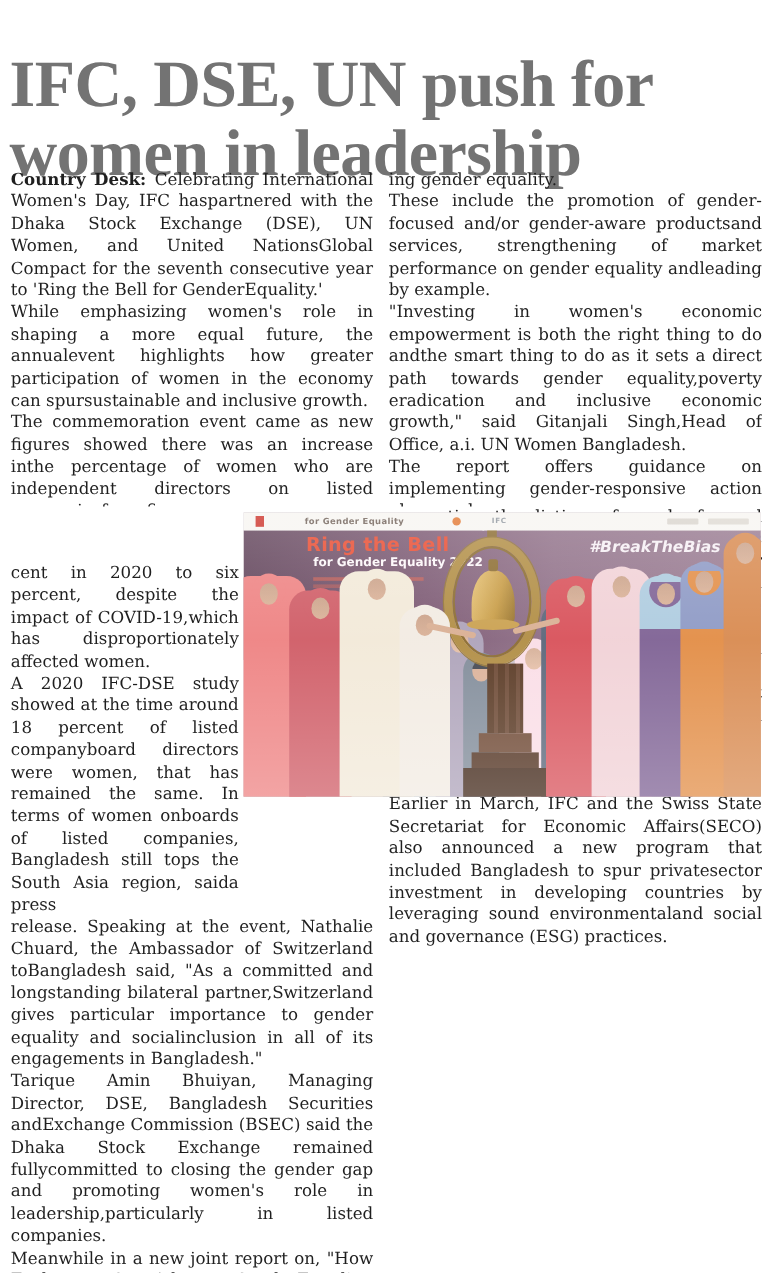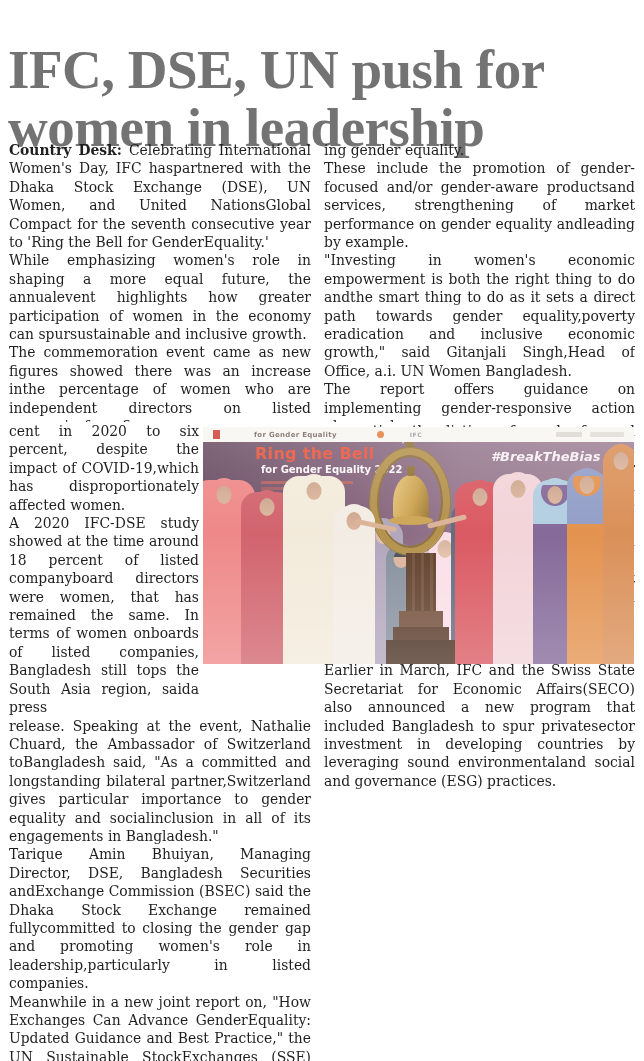--- a/index.html
+++ b/index.html
@@ -13,21 +13,21 @@
 
   .col {
     position:absolute; top:141px;
     font-family:"DejaVu Serif", serif; font-size:13.9px; line-height:18.4px;
     color:#1f1f1f; text-align:justify;
   }
   .col-left  { left:9px;   width:302px; }
   .col-right { left:324px; width:311px; }
   .seg { white-space:pre-line; }
   .seg-clip { height:281px; overflow:hidden; }
-  .seg-narrow { width:190px; min-height:270px; }
+  .seg-narrow { width:190px; min-height:270px;margin-top:47px; }
   .col-right .seg-bottom { }
   .lead { font-weight:700; }
 
   
   .photo {
     position:absolute; left:203px; top:427px; width:431px; height:237px;
     overflow:hidden; background:#d6cdd2; z-index:5;
   }
   .photo::after { content:''; position:absolute; inset:0; z-index:8; pointer-events:none;
     background:linear-gradient(180deg, rgba(255,255,255,.22), rgba(255,255,255,.06) 45%, rgba(255,255,255,.28)); }

